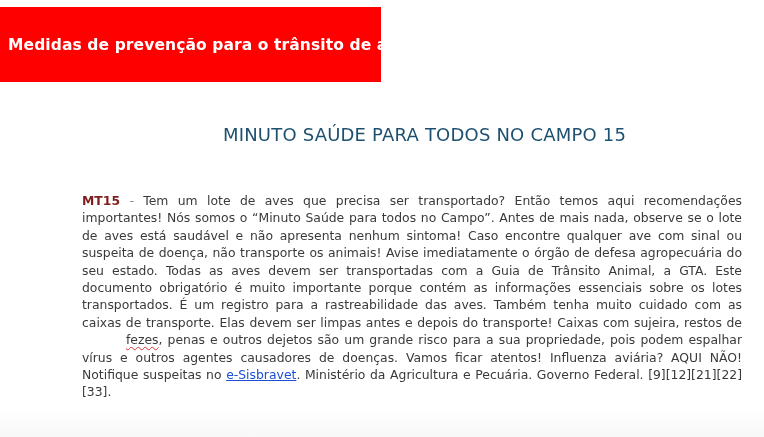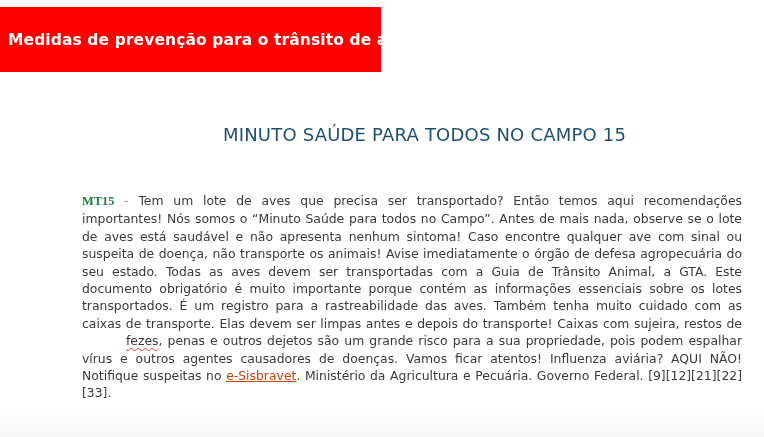--- a/index.html
+++ b/index.html
@@ -12,21 +12,21 @@
     height: 437px;
     position: relative;
     overflow: hidden;
     font-family: "DejaVu Sans", sans-serif;
   }
   .banner {
     position: absolute;
     left: 0;
     top: 7px;
     width: 381px;
-    height: 65px;
+    height: 75px;
     background: #ff0000;
     display: flex;
     align-items: center;
   }
   .banner-title {
     color: #ffffff;
     font-weight: bold;
     font-size: 15.5px;
     padding-left: 8px;
     letter-spacing: 0.1px;
@@ -51,35 +51,34 @@
     left: 82px;
     top: 192px;
     width: 660px;
     font-size: 12.4px;
     line-height: 17.4px;
     color: #3a3a3a;
     text-align: justify;
     margin: 0;
   }
   .code-label {
-    color: #15803d;
+    color: #7f1d1d;
     font-weight: bold;
-    font-family: Liberation Serif, serif;
   }
   .dash {
     color: #8a8a8a;
   }
   .misspelled {
     text-decoration: underline wavy #d93030;
     text-decoration-thickness: 1px;
     text-underline-offset: 2px;
     margin-left: 44px;
   }
   .link {
-    color: #c2410c;
+    color: #1d4ed8;
     text-decoration: underline;
     cursor: pointer;
   }
   .bottom-fade {
     position: absolute;
     left: 0;
     bottom: 0;
     width: 764px;
     height: 30px;
     background: linear-gradient(#ffffff, #f8f8f8);

